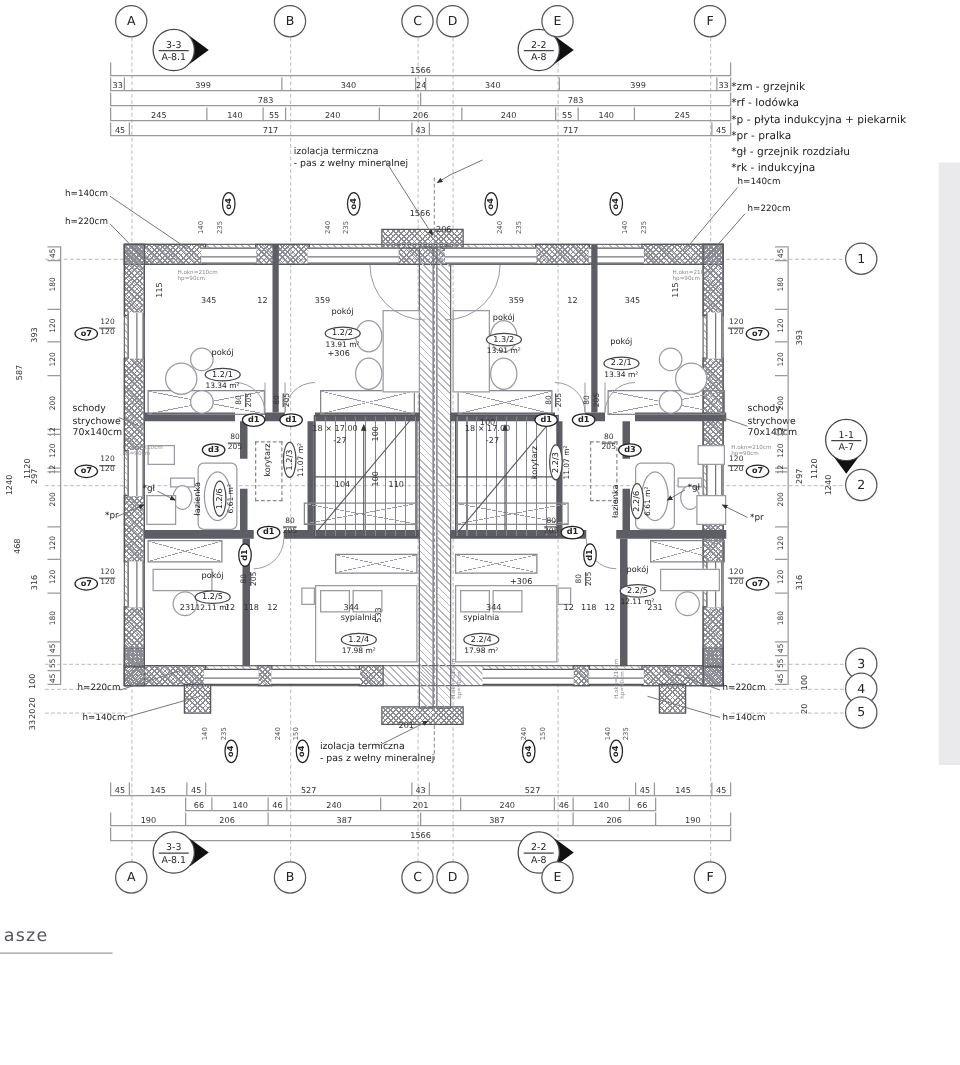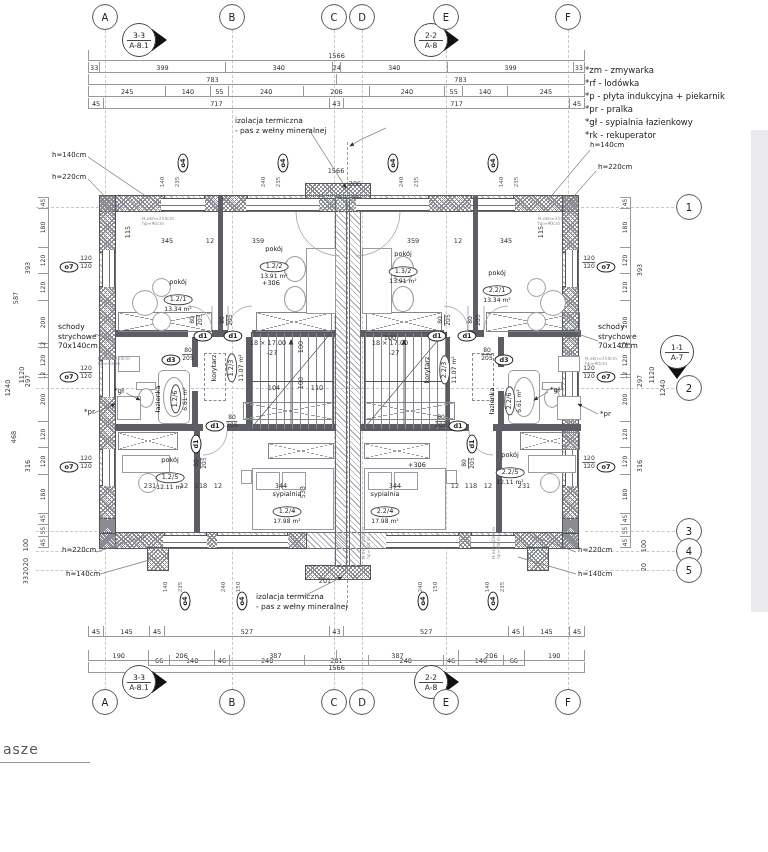--- a/index.html
+++ b/index.html
@@ -355,26 +355,26 @@
   <div class="tinynote rot" style="left:350px;top:538px;">
     <div>H.okn=210cm</div>
     <div>hp=90cm</div>
   </div>
   <div class="tinynote rot" style="left:480px;top:538px;">
     <div>H.okn=210cm</div>
     <div>hp=90cm</div>
   </div>
 
   <div id="legend">
-      <div>*zm - zmywarka</div>
+      <div>*zm - grzejnik</div>
       <div>*rf - lodówka</div>
       <div>*p - płyta indukcyjna + piekarnik</div>
       <div>*pr - pralka</div>
-      <div>*gł - sypialnia łazienkowy</div>
-      <div>*rk - rekuperator</div>
+      <div>*gł - grzejnik rozdziału</div>
+      <div>*rk - indukcyjna</div>
     </div>
 
   <div id="tab-label">asze</div>
   <div id="tab-underline"></div>
 
 <div class="gb" style="left: 105px; top: 17px;">A</div>
     <div class="gb" style="left: 232px; top: 17px;">B</div>
     <div class="gb" style="left: 334px; top: 17px;">C</div>
     <div class="gb" style="left: 362px; top: 17px;">D</div>
     <div class="gb" style="left: 446px; top: 17px;">E</div>
@@ -494,21 +494,21 @@
       <div class="seg" style="width: 2.87173%;">
         <span>45</span>
       </div>
       <div class="seg" style="width: 9.25335%;">
         <span>145</span>
       </div>
       <div class="seg" style="width: 2.87173%;">
         <span>45</span>
       </div>
     </div>
-    <div class="chain" style="left: 148px; top: 638px; width: 377px; height: 10px; margin-top: 17px;">
+    <div class="chain" style="left: 148px; top: 638px; width: 377px; height: 10px;">
       <div class="seg" style="width: 5.56962%;">
         <span>66</span>
       </div>
       <div class="seg" style="width: 11.8143%;">
         <span>140</span>
       </div>
       <div class="seg" style="width: 3.88186%;">
         <span>46</span>
       </div>
       <div class="seg" style="width: 20.2532%;">

